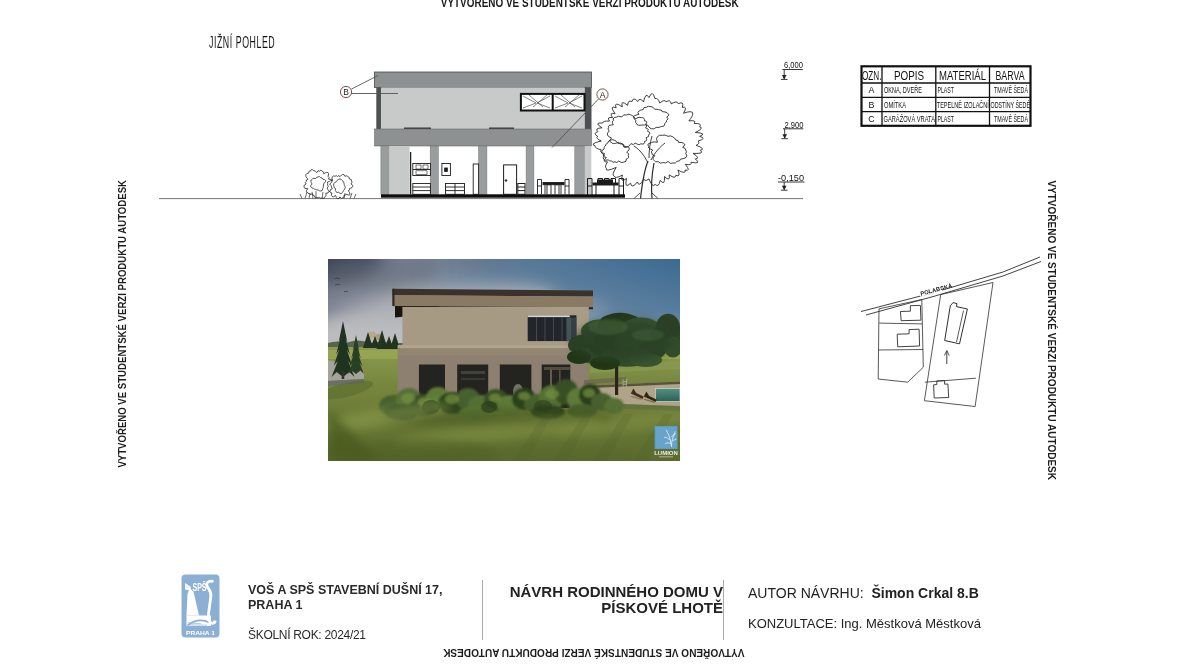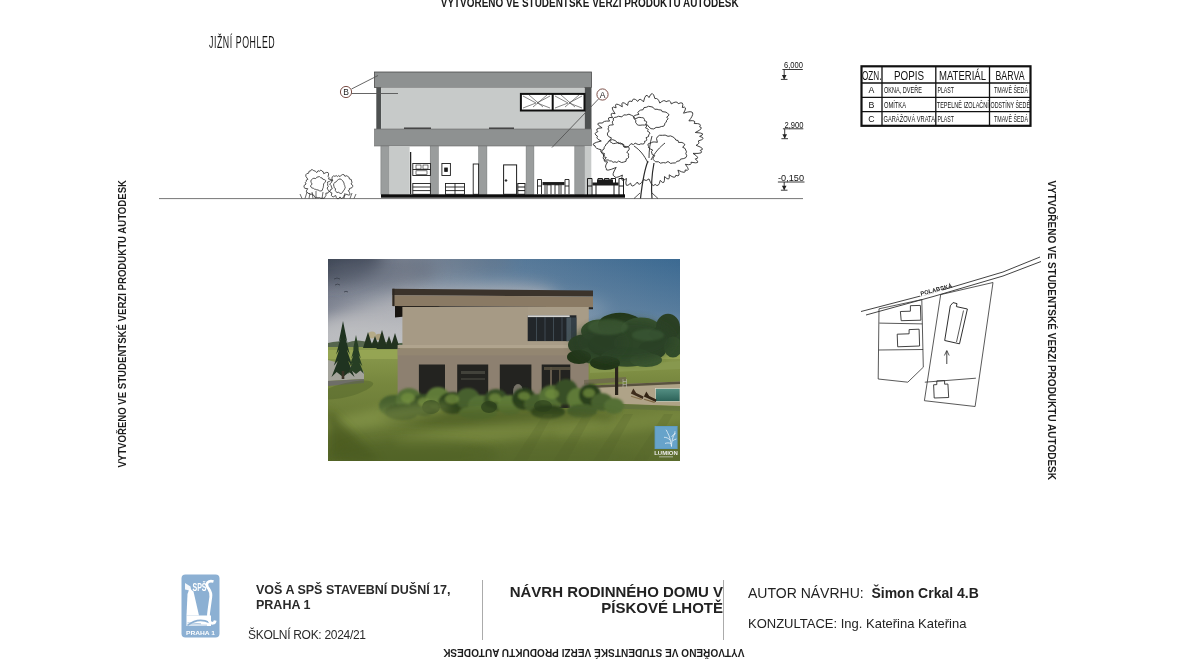--- a/index.html
+++ b/index.html
@@ -412,23 +412,23 @@
     <polygon points="4,9 9.5,12.5 10.5,17 4,15.5" fill="#ffffff" opacity="0.9"></polygon>
     <polygon points="8.5,14.5 12.5,17.5 18,41.5 5.5,41.5 6.5,20" fill="#ffffff"></polygon>
     <rect x="5.5" y="41.5" width="24.5" height="10.5" fill="#ffffff"></rect>
     <path d="M6.5,51.5 Q17,43 28.5,48.5" stroke="#8cb0d3" stroke-width="1.6" fill="none"></path>
     <path d="M6.5,48.8 L20,49.8 M6.5,50.8 L26,51.2 M8,52.3 L28,52.6" stroke="#8cb0d3" stroke-width="0.7" fill="none"></path>
     <path d="M32.5,7.5 C27,6 24.5,9.5 26.5,13 C28.5,16.2 30.6,18 29.8,23 L28,36 C27.2,41 26.6,44.5 28.6,47.6 C30.6,50.3 33.8,49.6 34.2,46.5" stroke="#ffffff" stroke-width="2.8" fill="none"></path>
     <text x="18.5" y="17" text-anchor="middle" font-family="'Liberation Sans',sans-serif" font-size="10" font-weight="bold" fill="#ffffff" textLength="14" lengthAdjust="spacingAndGlyphs">SPŠ</text>
     <text x="19.5" y="60.5" text-anchor="middle" font-family="'Liberation Sans',sans-serif" font-size="5.6" font-weight="bold" fill="#ffffff" textLength="29" lengthAdjust="spacingAndGlyphs">PRAHA 1</text>
   </svg>
 
-  <div class="abs" style="left:256px;top:28px;font-size:12.5px;font-weight:bold;color:#2a2a2a;line-height:15px;">VOŠ A SPŠ STAVEBNÍ DUŠNÍ 17,<br>PRAHA 1</div>
+  <div class="abs" style="left:248px;top:28px;font-size:12.5px;font-weight:bold;color:#2a2a2a;line-height:15px;">VOŠ A SPŠ STAVEBNÍ DUŠNÍ 17,<br>PRAHA 1</div>
   <div class="abs" style="left:248px;top:72.5px;font-size:12px;letter-spacing:-0.3px;color:#2a2a2a;">ŠKOLNÍ ROK: 2024/21</div>
 
   <div class="abs" style="left:482px;top:25px;width:1px;height:60px;background:#ababab;"></div>
   <div class="abs" style="left:723px;top:25px;width:1px;height:60px;background:#ababab;"></div>
 
   <div class="abs" style="left:482px;top:28.5px;width:241px;text-align:right;font-size:15px;font-weight:bold;color:#222;line-height:16.5px;">NÁVRH RODINNÉHO DOMU V<br>PÍSKOVÉ LHOTĚ</div>
 
-  <div class="abs" style="left:748px;top:30px;font-size:14px;color:#222;">AUTOR NÁVRHU:&nbsp; <b>Šimon Crkal 4.B</b></div>
-  <div class="abs" style="left:748px;top:61px;font-size:13px;color:#222;">KONZULTACE: Ing. Kateřina Kateřina</div>
+  <div class="abs" style="left:748px;top:30px;font-size:14px;color:#222;">AUTOR NÁVRHU:&nbsp; <b>Šimon Crkal 8.B</b></div>
+  <div class="abs" style="left:748px;top:61px;font-size:13px;color:#222;">KONZULTACE: Ing. Městková Městková</div>
 </div>
 
 </body></html>

